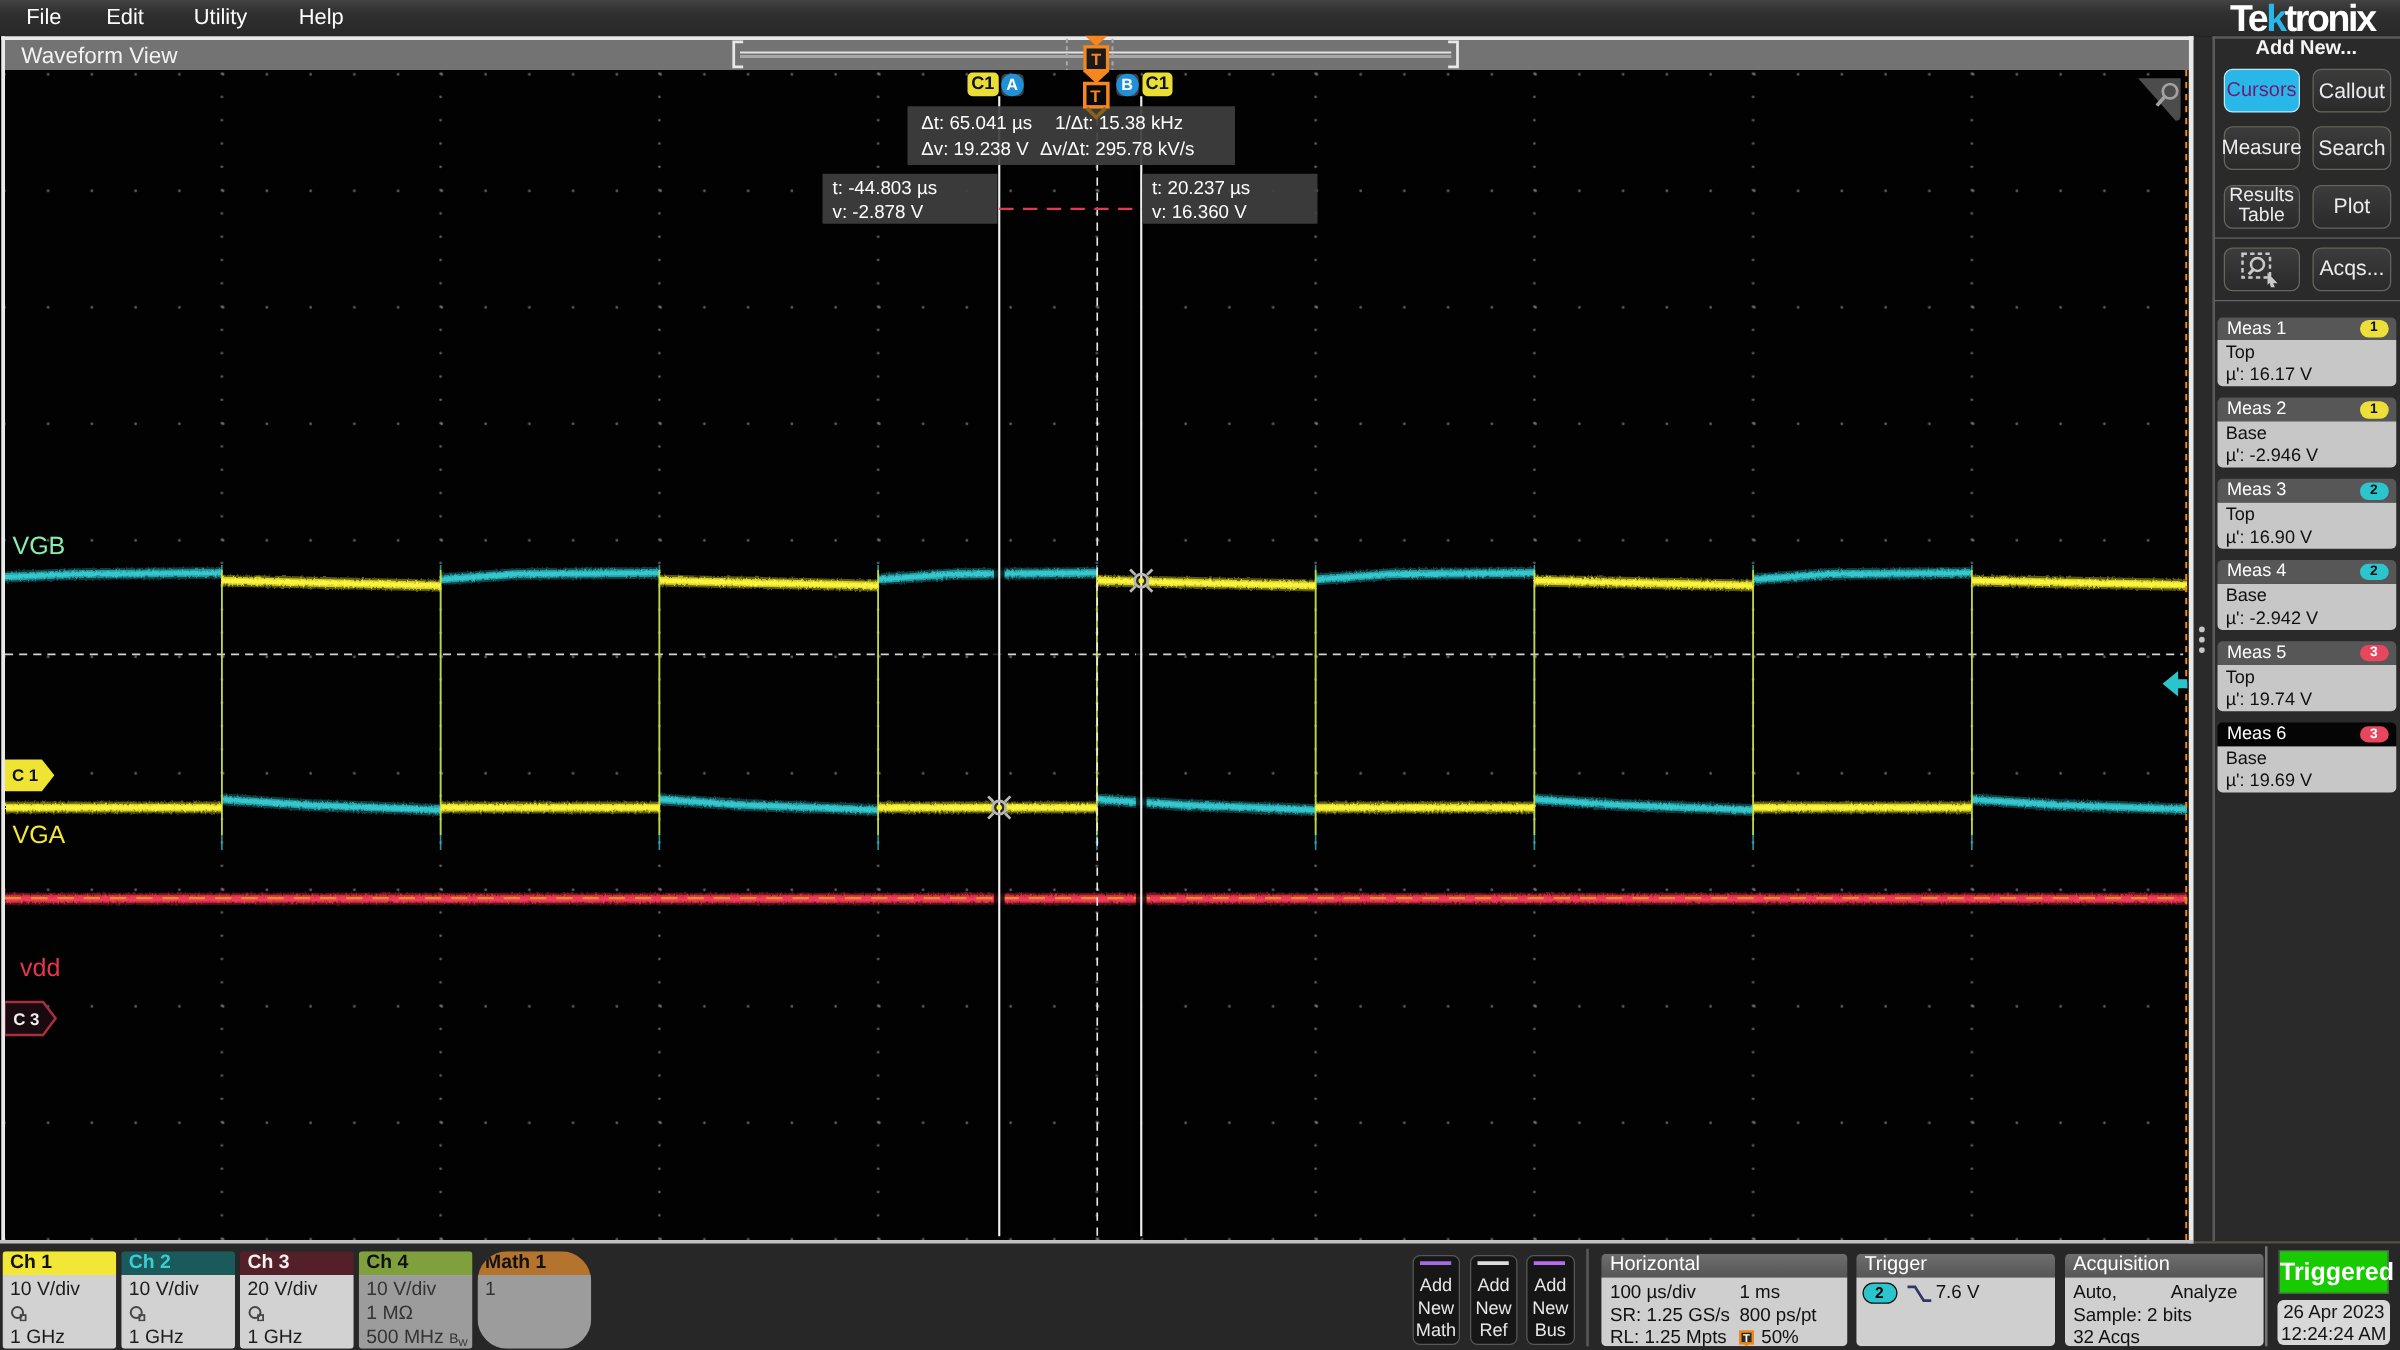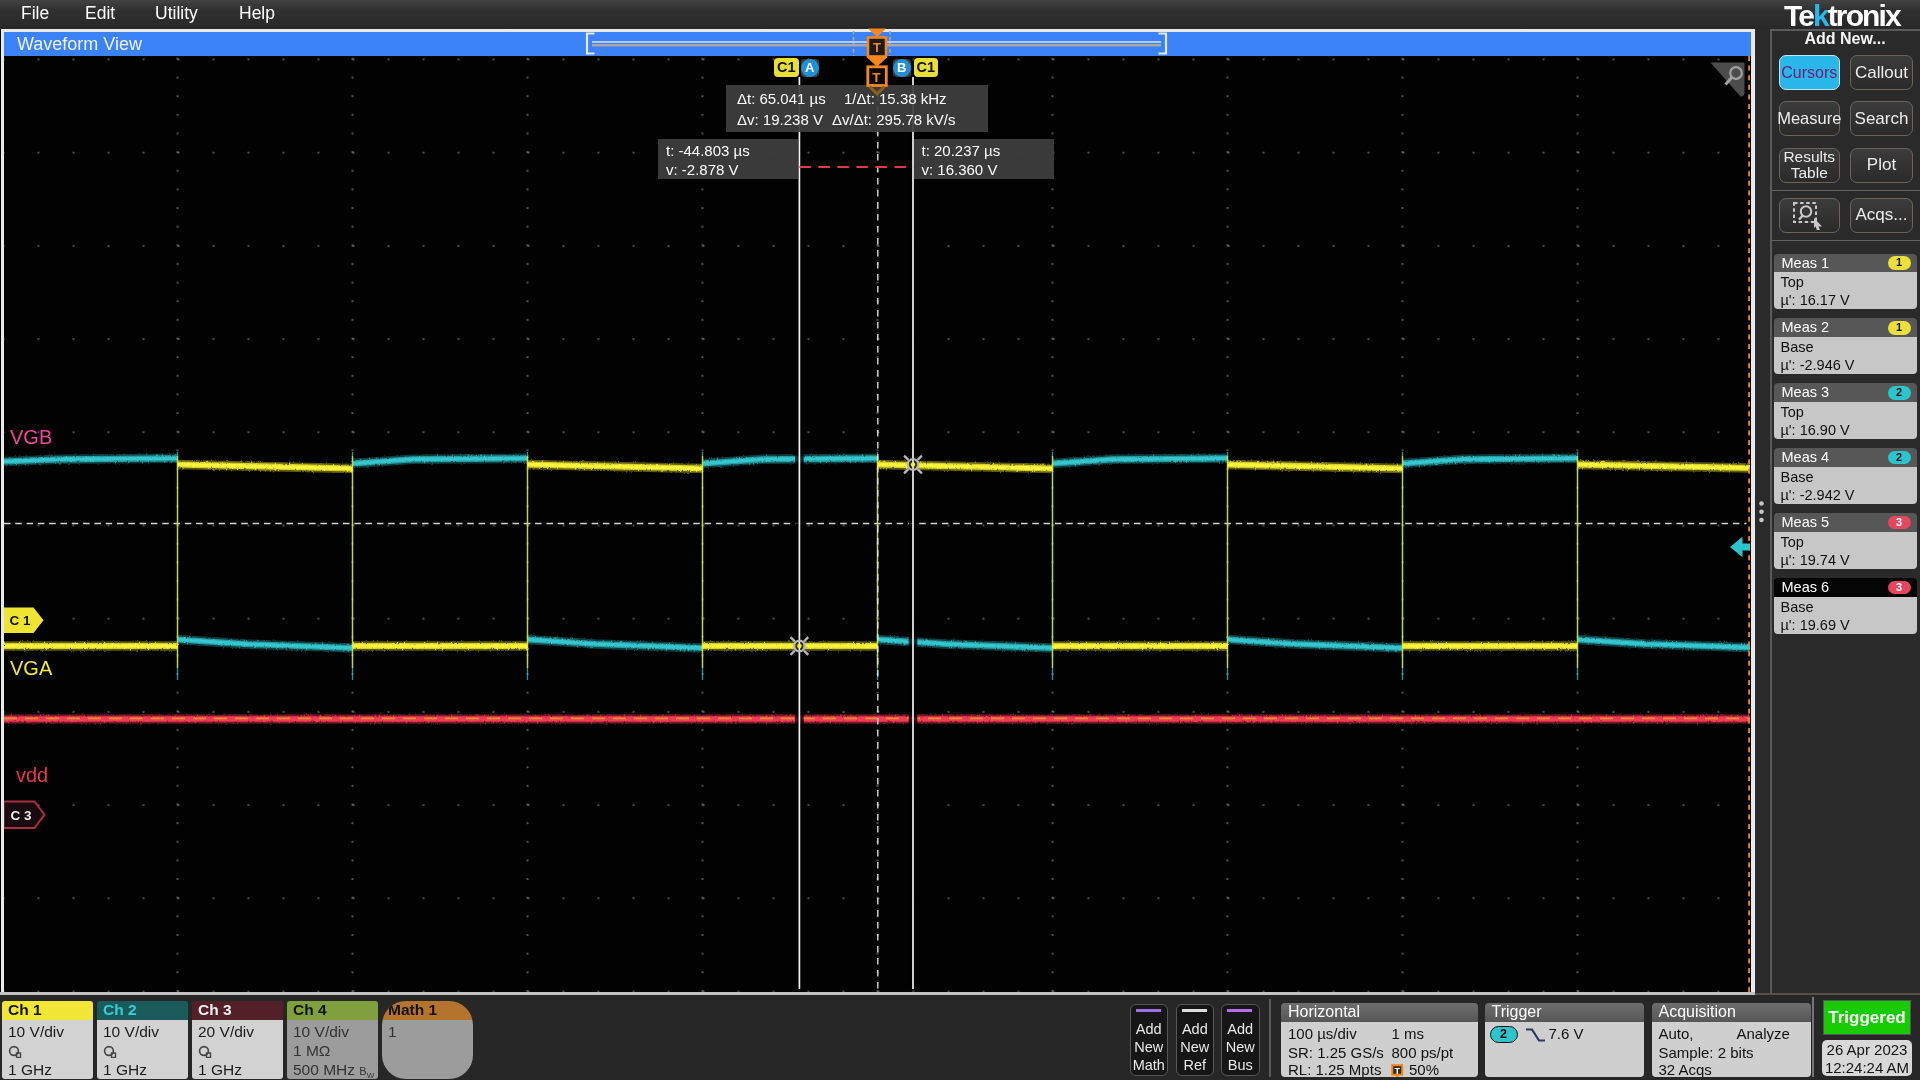--- a/index.html
+++ b/index.html
@@ -7,21 +7,21 @@
     font-family:"Liberation Sans", sans-serif; }
   .abs { position:absolute; }
   
   #menubar { left:0; top:0; width:1920px; height:29px;
     background:linear-gradient(#434343,#303030 35%,#282828); color:#fff; font-size:17.5px; }
   #menubar span { position:absolute; top:3px; }
   
   #wv-top { left:1px; top:29px; width:1754px; height:2.5px; background:#e9e9e9; }
   #wv-left { left:1px; top:29px; width:2.5px; height:964px; background:#e9e9e9; }
   #wv-right { left:1751px; top:29px; width:3.5px; height:966px; background:#e9e9e9; }
-  #titlebar { left:3.5px; top:31.5px; width:1747.5px; height:24.5px; background:#3b82f6;
+  #titlebar { left:3.5px; top:31.5px; width:1747.5px; height:24.5px; background:#737373;
     color:#f2f2f2; font-size:18px; }
   #wv-bottom { left:0px; top:992px; width:1756px; height:3px; background:#c2c2c2; }
   #graticule { left:3.5px; top:56px; width:1746.5px; height:936px; background:#020202; overflow:hidden;}
   
   #sidebar { left:1754.5px; top:29px; width:165.5px; height:966px; background:#2a2a2a; }
   #sb-borderL { left:1769.5px; top:29px; width:2px; height:964px; background:#5b5b5b; }
   #sb-borderT { left:1769.5px; top:29px; width:150.5px; height:1.5px; background:#5b5b5b; }
   .sbtn { position:absolute; border-radius:7px; border:1px solid #69655e;
     background:linear-gradient(#3c3c3c,#2a2a2a); color:#ececec; font-size:17px;
     display:flex; align-items:center; justify-content:center; text-align:center; }
@@ -164,21 +164,21 @@
 
   <path d="M1729.5,547 L1742,536.8 L1742,543.4 L1750,543.4 L1750,550.6 L1742,550.6 L1742,557.2 Z" fill="#2cc4cc"></path>
 
   <path d="M2,607.5 L33,607.5 L43,620.2 L33,633 L2,633 Z" fill="#f0e433"></path>
   <text x="9" y="625" font-size="13.5" font-weight="bold" fill="#111">C 1</text>
   <path d="M3,801.5 L34,801.5 L44,814.7 L34,828 L3,828 Z" fill="#180a0e" stroke="#a82f42" stroke-width="2"></path>
   <text x="10" y="820" font-size="13.5" font-weight="bold" fill="#eee">C 3</text>
 </g>
 </svg>
 
-<span class="abs" style="left:6.5px; top:369.5px; color:#ec4899; font-size:20px;">VGB</span>
+<span class="abs" style="left:6.5px; top:369.5px; color:#86efac; font-size:20px;">VGB</span>
 <span class="abs" style="left:6.5px; top:600.5px; color:#f3e73c; font-size:20px;">VGA</span>
 <span class="abs" style="left:12.5px; top:707.5px; color:#e8364e; font-size:20px;">vdd</span>
 </div>
 <div class="abs" id="wv-right"></div>
 <div class="abs" id="wv-bottom"></div>
 
 <svg class="abs" style="left:0;top:0;z-index:3" width="1400" height="100">
   <line x1="592" y1="42" x2="1161" y2="42" stroke="#e2e2e2" stroke-width="1.5"></line>
   <line x1="592" y1="45.2" x2="1161" y2="45.2" stroke="#a8a8a8" stroke-width="2.4"></line>
   <path d="M594.5,33.5 L587,33.5 L587,53.5 L594.5,53.5" fill="none" stroke="#e8e8e8" stroke-width="2.2"></path>
@@ -354,14 +354,14 @@
   <div class="pb">
     <span class="prow" style="top:3px;">Auto,</span>
       <span class="prow" style="left:85px;top:3px;">Analyze</span>
     <span class="prow" style="top:22px;">Sample: 2 bits</span>
     <span class="prow" style="top:39.5px;">32 Acqs</span>
   </div>
 </div>
 
 <div class="abs" style="left:1812.3px;top:997px;width:1.8px;height:80px;background:#757575;"></div>
 
-<div class="abs" style="left:1823px;top:999.5px;width:88px;height:35.5px;background:#18cb00;border-radius:0;border:1px solid #555;color:#fff;font-size:17px;font-weight:bold;text-align:center;line-height:34px;">Triggered</div>
+<div class="abs" style="left:1823px;top:999.5px;width:88px;height:35.5px;background:#18cb00;border-radius:0;border:1px solid #555;color:#fff;font-size:20px;font-weight:bold;text-align:center;line-height:34px;">Triggered</div>
 <div class="abs" style="left:1822px;top:1040px;width:90px;height:36px;background:#d8d8d8;border-radius:5px;color:#141414;font-size:15px;text-align:center;line-height:17.5px;padding-top:1px;">26 Apr 2023<br>12:24:24 AM</div>
 
 </body></html>

